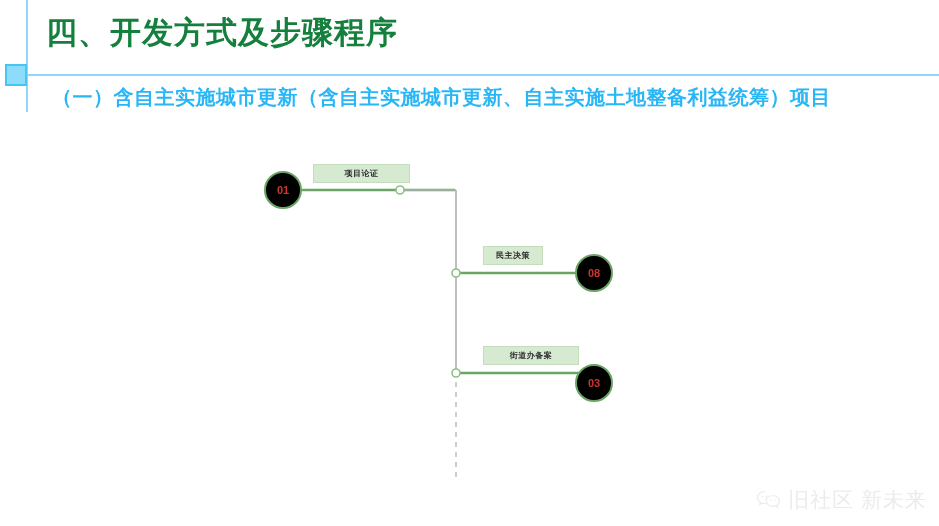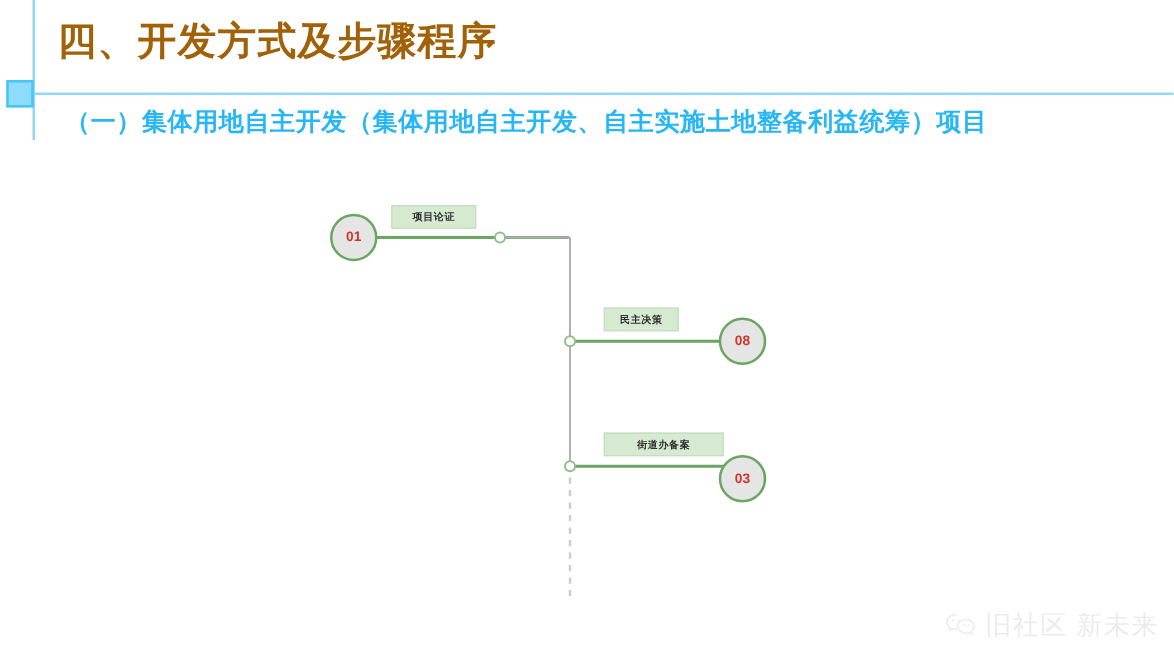--- a/index.html
+++ b/index.html
@@ -43,21 +43,21 @@
     background: #8fd8f8;
   }
 
   
   .page-title {
     position: absolute;
     left: 46px;
     top: 12px;
     font-size: 31px;
     font-weight: bold;
-    color: #a16207;
+    color: #15803d;
     letter-spacing: 1px;
     white-space: nowrap;
   }
   .page-subtitle {
     position: absolute;
     left: 52px;
     top: 84px;
     font-size: 20px;
     font-weight: bold;
     color: #29b6f6;
@@ -74,21 +74,21 @@
     height: 526px;
     pointer-events: none;
   }
   .flow svg { display: block; }
 
   .node-circle {
     position: absolute;
     width: 38px;
     height: 38px;
     border-radius: 50%;
-    background: #e5e5e5;
+    background: #000000;
     border: 2px solid #6aa563;
     box-sizing: border-box;
     display: flex;
     align-items: center;
     justify-content: center;
     font-size: 11px;
     font-weight: bold;
     color: #d0342c;
   }
   .node-label {
@@ -101,21 +101,21 @@
     align-items: center;
     justify-content: center;
     font-size: 8px;
     font-weight: bold;
     color: #2f2f2f;
     letter-spacing: 0.5px;
   }
 
   
   .n01-circle { left: 264px; top: 171px; }
-  .n01-label  { left: 313px; top: 164px; width: 68px; }
+  .n01-label  { left: 313px; top: 164px; width: 97px; }
   
   .n02-circle { left: 575px; top: 254px; }
   .n02-label  { left: 483px; top: 246px; width: 60px; }
   
   .n03-circle { left: 575px; top: 364px; }
   .n03-label  { left: 483px; top: 346px; width: 96px; }
 
   
   .watermark {
     position: absolute;
@@ -134,21 +134,21 @@
   }
 </style>
 </head>
 <body>
 
 <div class="deco-vline"></div>
 <div class="deco-hline"></div>
 <div class="deco-square"></div>
 
 <div class="page-title">四、开发方式及步骤程序</div>
-<div class="page-subtitle">（一）集体用地自主开发（集体用地自主开发、自主实施土地整备利益统筹）项目</div>
+<div class="page-subtitle">（一）含自主实施城市更新（含自主实施城市更新、自主实施土地整备利益统筹）项目</div>
 
 <div class="flow">
   <svg width="939" height="526" xmlns="http://www.w3.org/2000/svg">
 
     <line x1="300" y1="190" x2="455" y2="190" stroke="#6aa563" stroke-width="2.5"></line>
 
     <line x1="400" y1="190" x2="456" y2="190" stroke="#b0b0b0" stroke-width="1.6"></line>
 
     <line x1="456" y1="190" x2="456" y2="372" stroke="#b0b0b0" stroke-width="1.6"></line>
 

